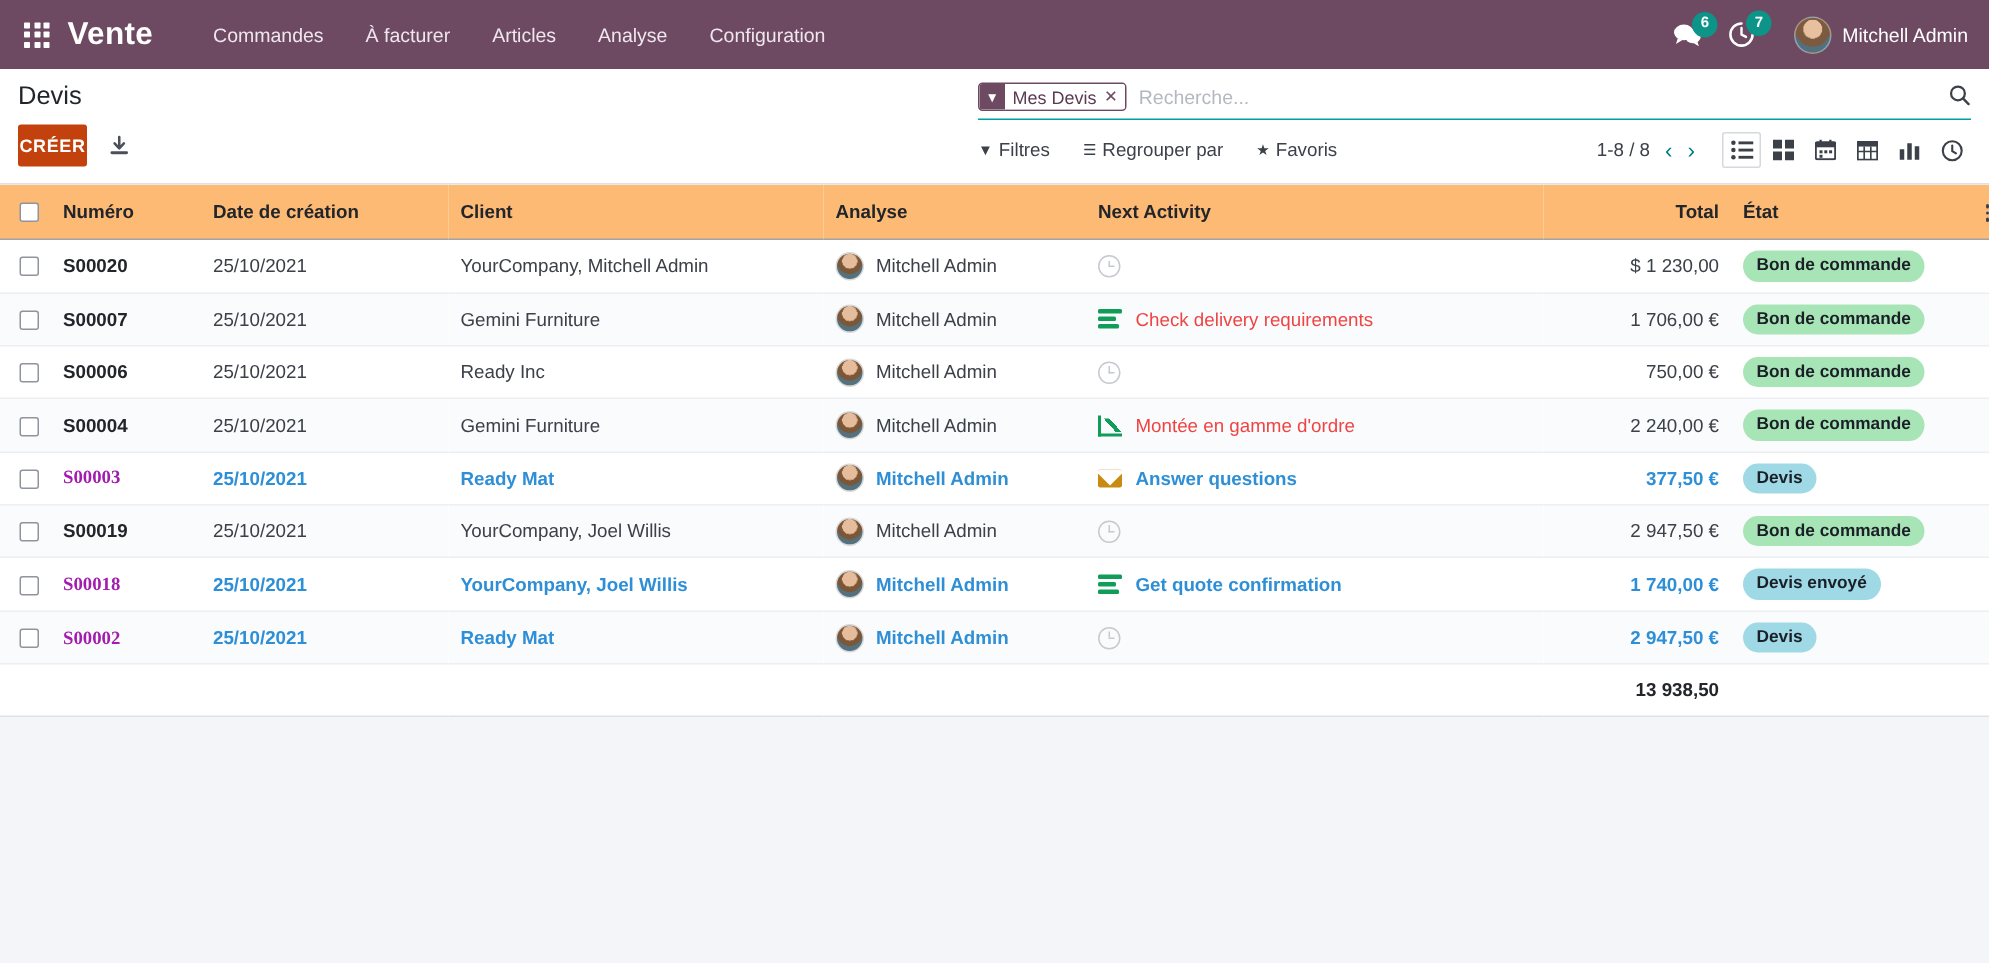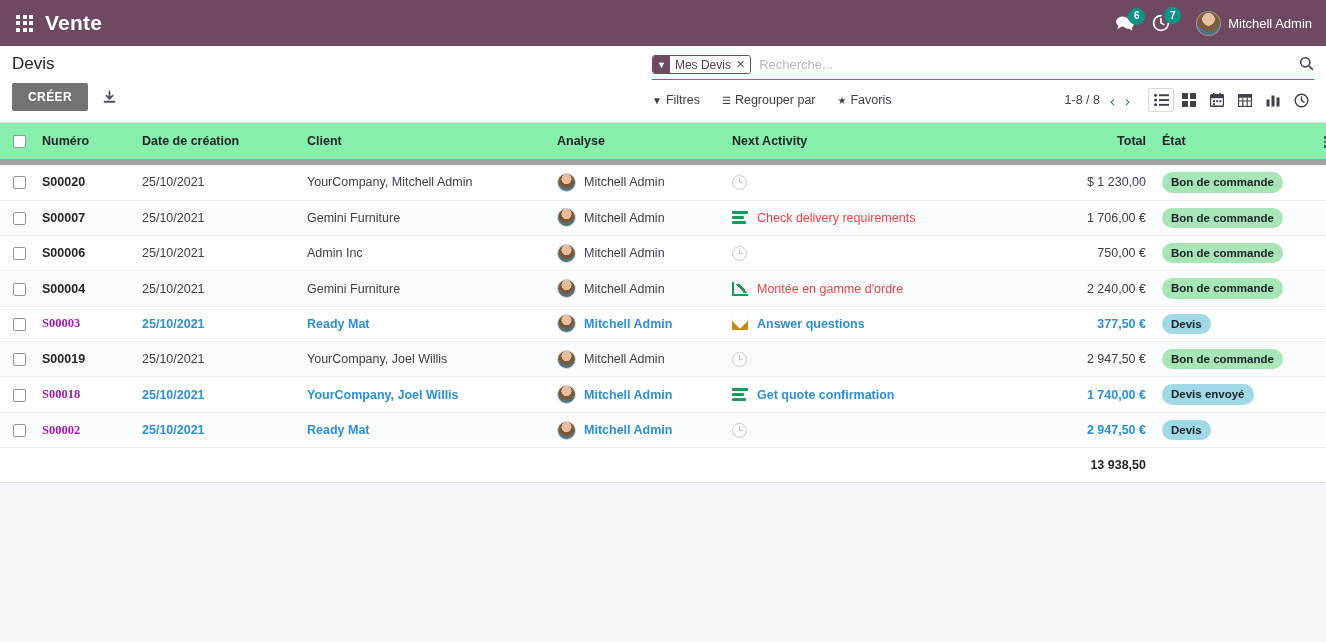--- a/index.html
+++ b/index.html
@@ -81,27 +81,27 @@
     background: #fff;
     border-bottom: 1px solid #dfe1e6;
     padding: 0 12px;
     position: relative;
   }
   .cp-row { display: flex; align-items: flex-start; }
   .cp-left { padding-top: 8px; width: 640px; flex: none; }
   .page-title { font-size: 17px; color: #22252a; font-weight: normal; margin-bottom: 9px; }
   .cp-buttons { display: flex; align-items: center; gap: 14px; padding-bottom: 11px; }
   .btn-create {
-    background: #737373;
+    background: #c2410c;
     color: #fff;
     border: none;
     font-size: 12px;
     font-weight: bold;
     letter-spacing: .4px;
-    padding: 7px 16px;
+    padding: 7px 1px;
     border-radius: 2px;
     cursor: pointer;
   }
   .icon-btn { cursor: pointer; display: flex; align-items: center; color: #4b4f58; }
 
   .cp-right { flex: 1; padding-top: 7px; }
   .search-line {
     display: flex;
     align-items: center;
     border-bottom: 1px solid #00a09d;
@@ -190,24 +190,24 @@
 
   
   .list-wrap { background: #fff; }
   table { width: 100%; border-collapse: collapse; table-layout: fixed; }
   thead th {
     font-size: 12.5px;
     color: #22252a;
     font-weight: bold;
     text-align: left;
     padding: 11px 8px;
-    border-bottom: 6px solid #a3a3a3;
+    border-bottom: 1px solid #a3a3a3;
     white-space: nowrap;
     cursor: pointer;
-    background: #86efac;
+    background: #fdba74;
   }
   tbody td {
     font-size: 12.5px;
     color: #3c4049;
     padding: 7px 8px;
     border-bottom: 1px solid #eceef1;
     white-space: nowrap;
     overflow: hidden;
     text-overflow: ellipsis;
   }
@@ -338,20 +338,27 @@
       <i></i>
       <i></i>
       <i></i>
       <i></i>
       <i></i>
       <i></i>
       <i></i>
       <i></i>
   </div>
   <div class="brand">Vente</div>
+  <div class="menu">
+    <div class="menu-item">Commandes</div>
+    <div class="menu-item">À facturer</div>
+    <div class="menu-item">Articles</div>
+    <div class="menu-item">Analyse</div>
+    <div class="menu-item">Configuration</div>
+  </div>
   <div class="nav-right">
     <div class="nav-icon">
       <svg width="19" height="17" viewBox="0 0 19 17" aria-hidden="true">
         <ellipse cx="7.6" cy="6.6" rx="6.6" ry="5.2" fill="#ffffff"></ellipse>
         <path d="M3.5 10.6 L2.3 14.3 L6.6 11.6 Z" fill="#ffffff"></path>
         <ellipse cx="13.6" cy="9.6" rx="5.2" ry="4.2" fill="#ffffff"></ellipse>
         <path d="M16.6 12.8 L17.6 15.8 L13.9 13.6 Z" fill="#ffffff"></path>
       </svg>
       <span class="badge-count">6</span>
     </div>
@@ -544,21 +551,21 @@
             </span>
           </td>
           <td class="c-total"><span class="cell-total">1 706,00 €</span></td>
           <td class="c-state"><span class="badge-state success">Bon de commande</span></td>
           <td class="c-opt"></td>
         </tr>
         <tr class="">
           <td class="c-check"><span class="chk"></span></td>
           <td class="c-num"><span class="cell-num">S00006</span></td>
           <td class="c-date">25/10/2021</td>
-          <td class="c-client">Admin Inc</td>
+          <td class="c-client">Ready Inc</td>
           <td class="c-vend">
             <span class="vend-cell">
               <span class="avatar-sm"></span>
               <span>Mitchell Admin</span>
             </span>
           </td>
           <td class="c-act">
             <span class="act-cell">
               <span class="ic-clock"></span>
               <span class="act-label"></span>

